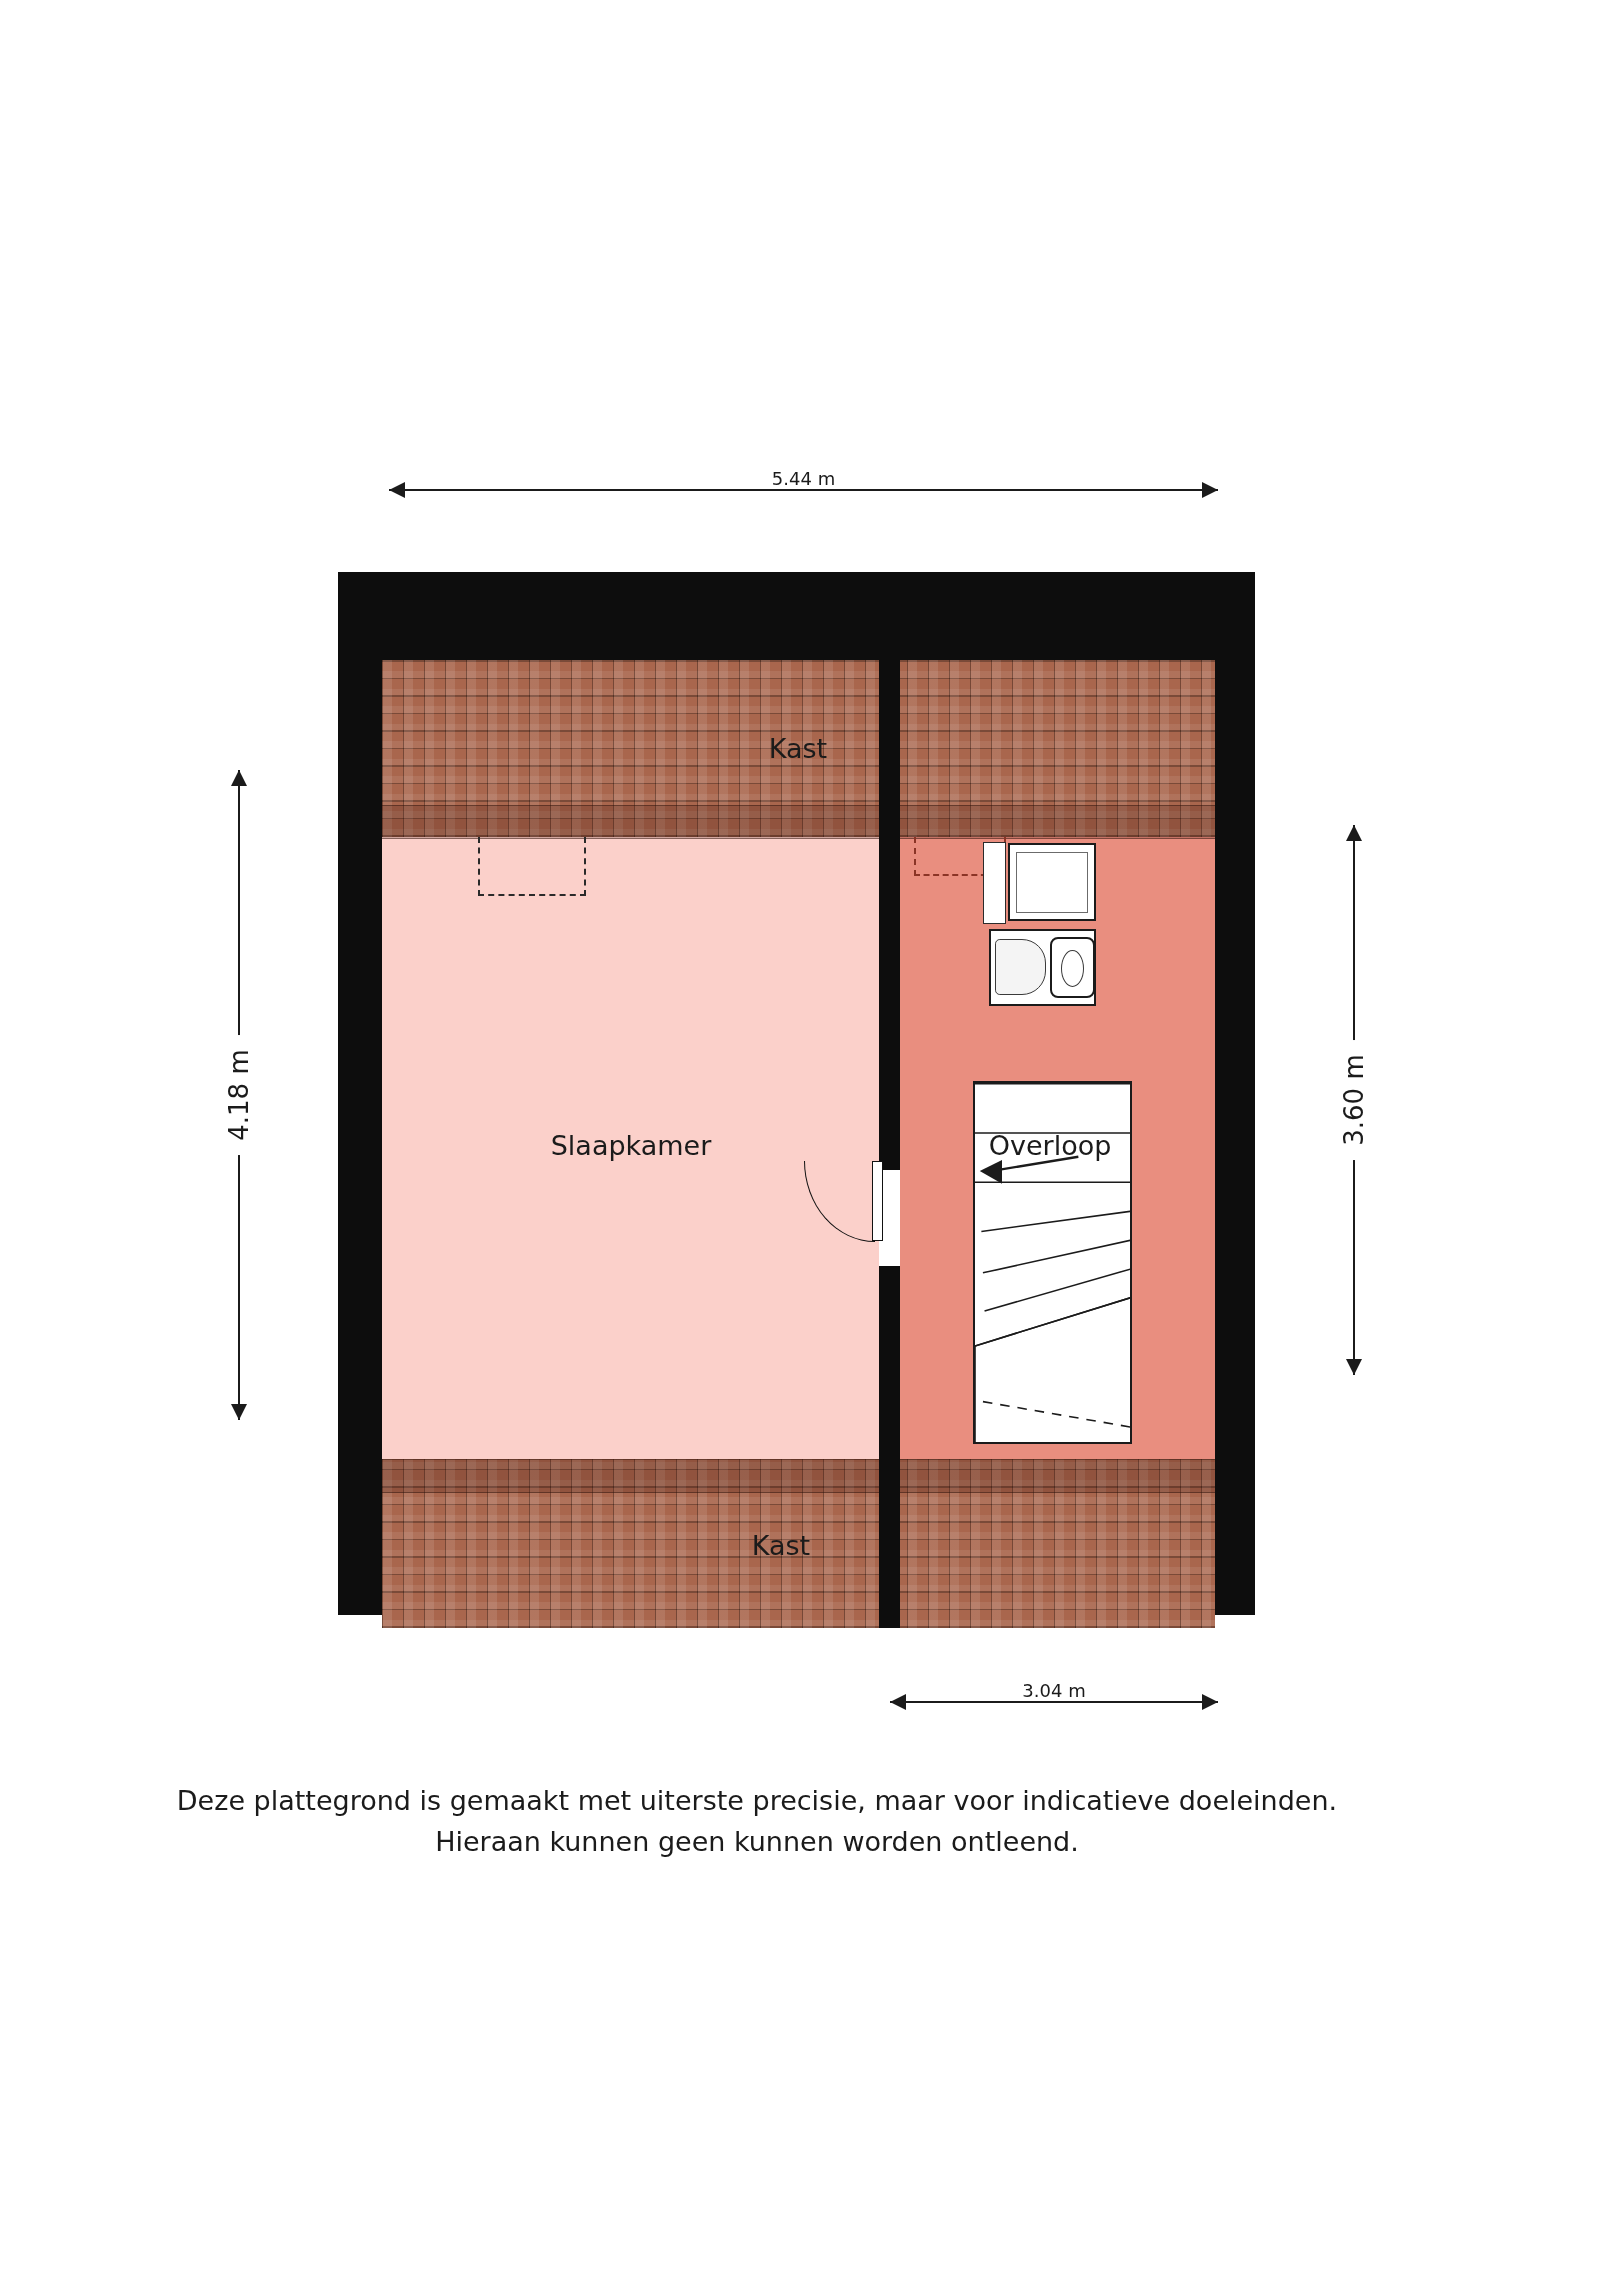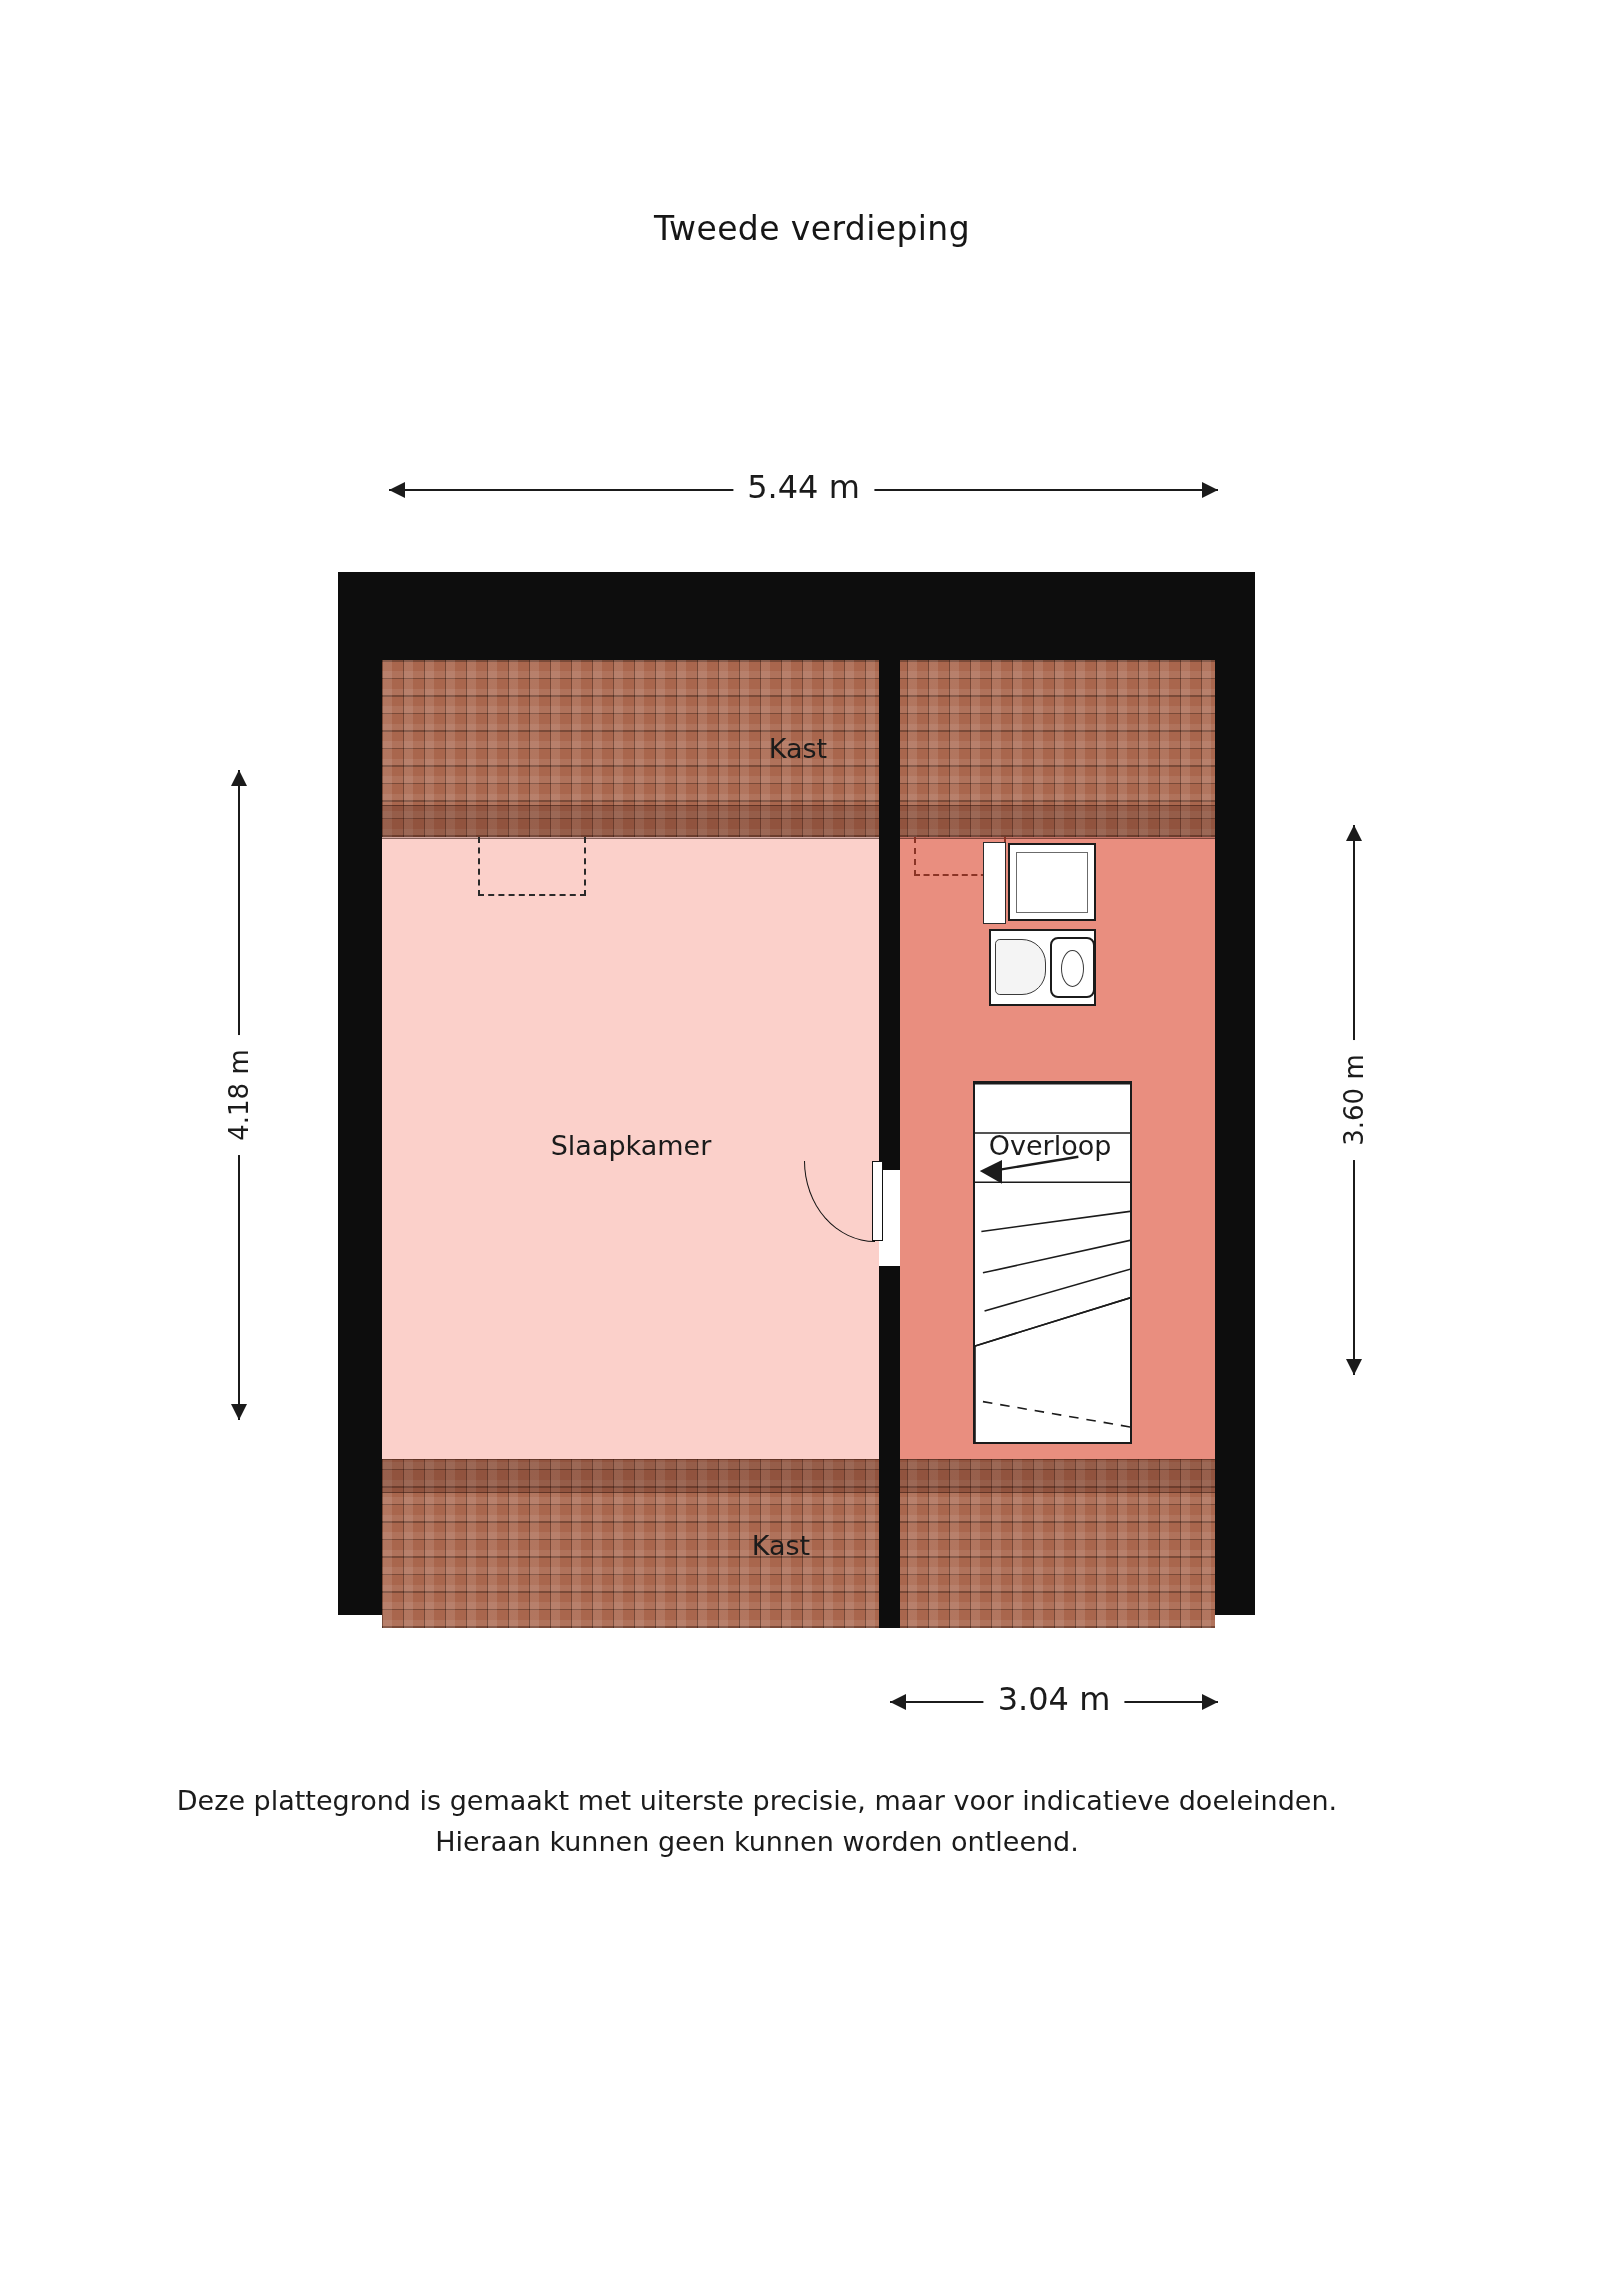--- a/index.html
+++ b/index.html
@@ -69,21 +69,21 @@
   }
   .dim-h .arrow-l { left: 0; border-right: 16px solid #1b1b1b; }
   .dim-h .arrow-r { right: 0; border-left: 16px solid #1b1b1b; }
   .dim-h .label {
     position: absolute;
     top: -6.4px;
     left: 50%;
     transform: translateX(-50%);
     background: #ffffff;
     padding: 0 14.3px;
-    font-size: 32px;
+    font-size: 18px;
     color: #1b1b1b;
     white-space: nowrap;
   }
 
   .dim-v {
     position: absolute;
     width: 32px;
   }
   .dim-v .line {
     position: absolute;
@@ -309,21 +309,20 @@
   .lbl-kast-top    { left: 416px; top: 88px; }
   .lbl-kast-bottom { left: 399px; top: 885px; }
   .lbl-slaapkamer  { left: 249px; top: 485px; }
   .lbl-overloop    { left: 668px; top: 485px; }
 </style>
 </head>
 <body>
 
 <div id="floorplan-root">
 
-  <div class="title">Tweede verdieping</div>
 
   <div class="dim-h" style="left:389px; top:474px; width:829px;">
     <div class="line"></div>
     <div class="arrow-l"></div>
     <div class="arrow-r"></div>
     <div class="label">5.44 m</div>
   </div>
 
   <div class="dim-v" style="left:223px; top:770px; height:650px;">
     <div class="line"></div>

